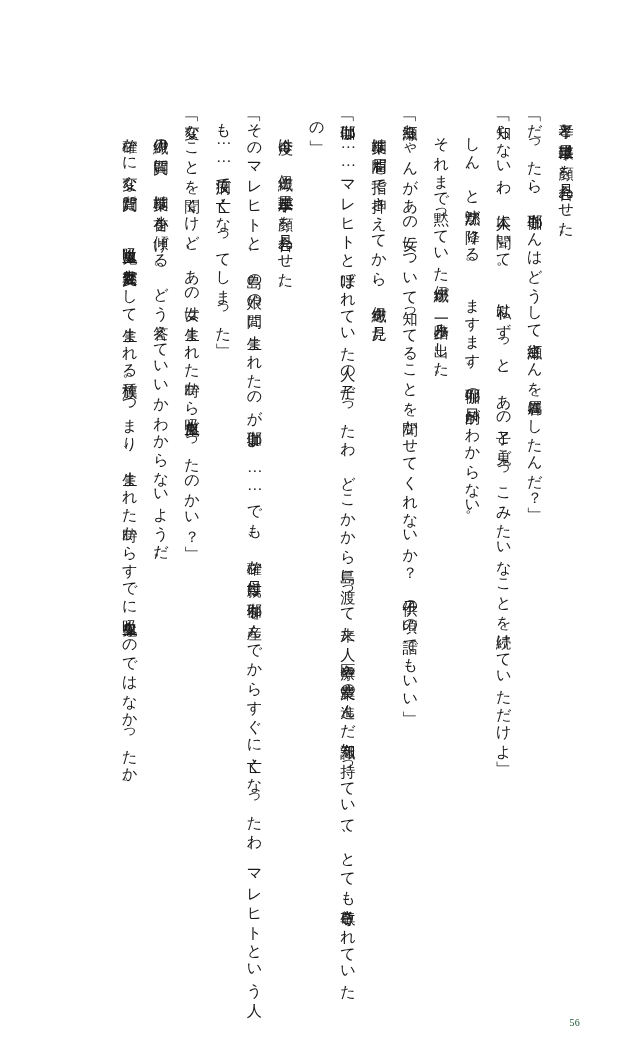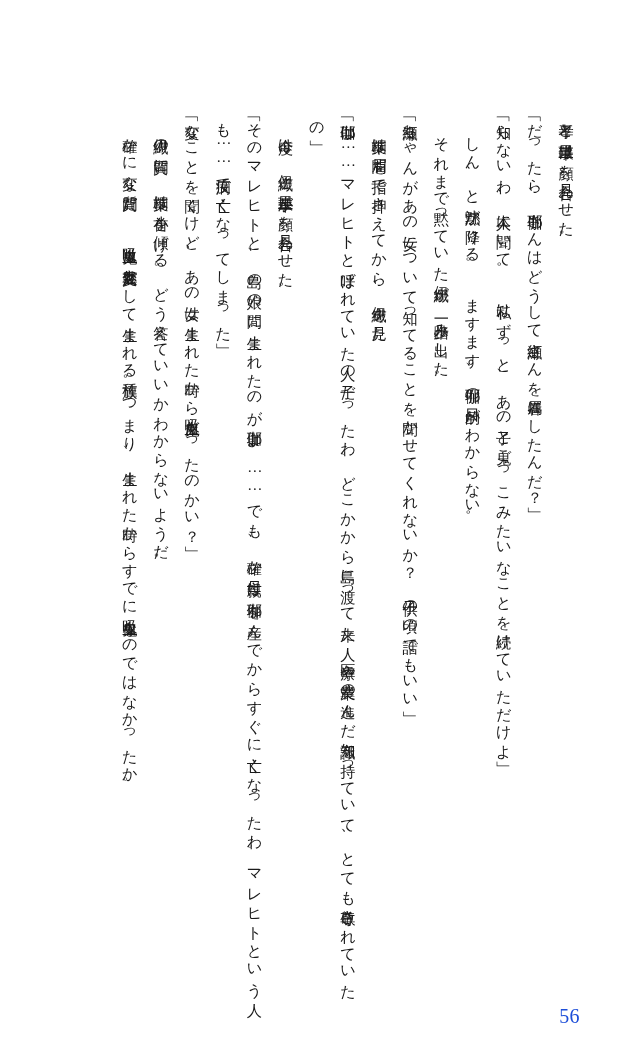--- a/index.html
+++ b/index.html
@@ -41,23 +41,23 @@
     padding: 0;
     text-indent: 0;
   }
   #text-block p.indent {
     text-indent: 1em;
   }
   #page-number {
     position: absolute;
     bottom: 22px;
     right: 38px;
-    font-size: 20px;
+    font-size: 10px;
     font-family: "Liberation Serif", "DejaVu Serif", serif;
-    color: #1d4ed8;
+    color: #14532d;
     letter-spacing: 0.02em;
   }
 </style>
 </head>
 <body>
 
 <div id="page">
 
   <div id="text-block">
     <p class="noindent">孝平と瑛里華は顔を見合わせた。</p>

